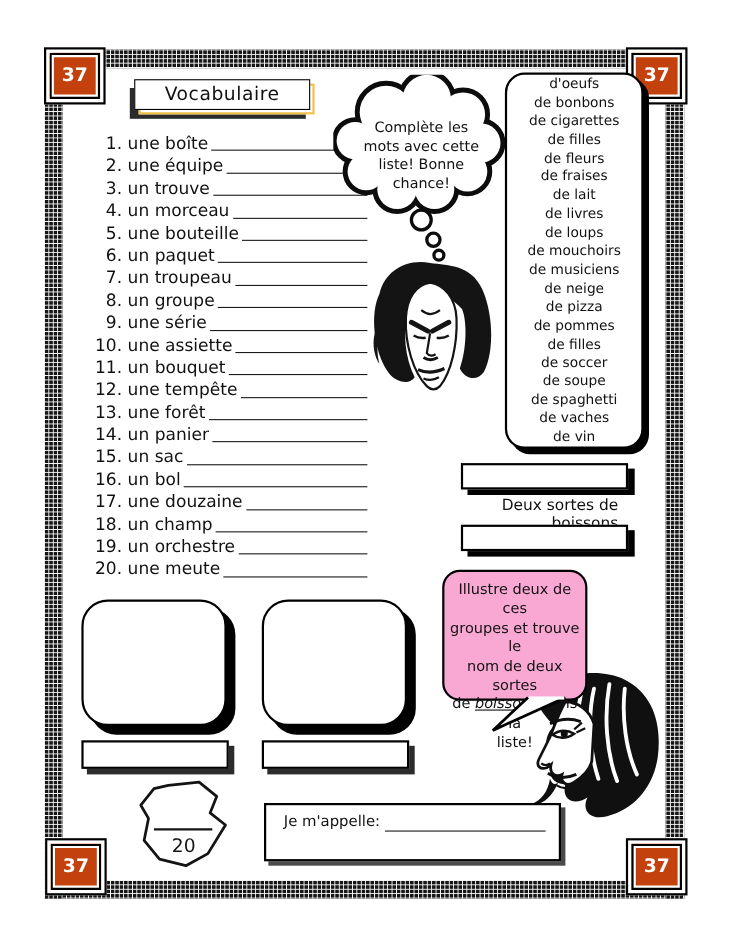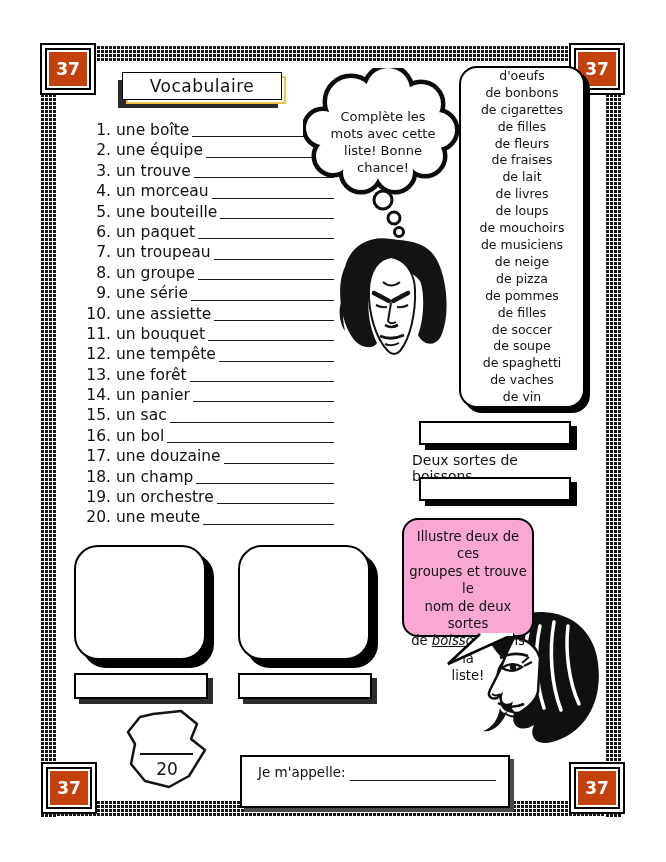--- a/index.html
+++ b/index.html
@@ -48,21 +48,21 @@
   
   #word-bank{position:absolute;left:459px;top:66px;width:126px;height:342px;background:#fff;
     border:2px solid #000;border-radius:18px;box-shadow:5px 5px 0 0 #000;box-sizing:border-box;
     display:flex;flex-direction:column;justify-content:center;text-align:center;}
   .wrow{font-size:12.5px;line-height:16.9px;}
 
   
   .ansbox{position:absolute;left:419px;width:152px;height:24px;background:#fff;
     border:2px solid #000;box-shadow:6px 5px 0 0 #000;box-sizing:border-box;}
   #ansbox-1{top:421px;} #ansbox-2{top:477px;}
-  #boissons-label{position:absolute;left:412px;top:452px;width:170px;text-align:left;font-size:14px;}
+  #boissons-label{position:absolute;left:392px;top:452px;width:170px;text-align:right;font-size:14px;}
 
   
   #speech{position:absolute;left:402px;top:518px;width:132px;height:119px;background:#f9a8d4;
     border:2.5px solid #000;border-radius:16px;box-sizing:border-box;text-align:center;
     font-size:13.2px;line-height:17.4px;padding-top:8px;}
   #speech .em{font-style:italic;text-decoration:underline;}
   #speech-tail{position:absolute;left:444px;top:633px;}
 
   
   .drawbox{position:absolute;top:545px;width:132px;height:115px;background:#fff;
@@ -71,21 +71,21 @@
   .labelbox{position:absolute;top:673px;width:134px;height:26px;background:#fff;
     border:2px solid #000;box-shadow:5px 5px 0 0 #2c2c2c;box-sizing:border-box;}
   #labelbox-1{left:74px;} #labelbox-2{left:238px;}
 
   
   #rock-svg{position:absolute;left:123px;top:708px;}
 
   
   #namebox{position:absolute;left:240px;top:730px;width:270px;height:53px;background:#fff;
     border:2px solid #000;box-shadow:4px 4px 0 0 #4a4a4a;box-sizing:border-box;
-    padding:7px 12px 0 16px;font-size:13.5px;margin-top:25px;}
+    padding:7px 12px 0 16px;font-size:13.5px;}
   .nrow{display:flex;align-items:baseline;height:20px;}
   .nrow .nlabel{flex:none;padding-right:4px;}
   .nline{flex:1;border-bottom:1.6px solid #1a1a1a;align-self:flex-end;margin-bottom:3px;}
 </style>
 </head>
 <body>
 
 <div id="page">
 
   <div id="band-top" class="checker"></div>

